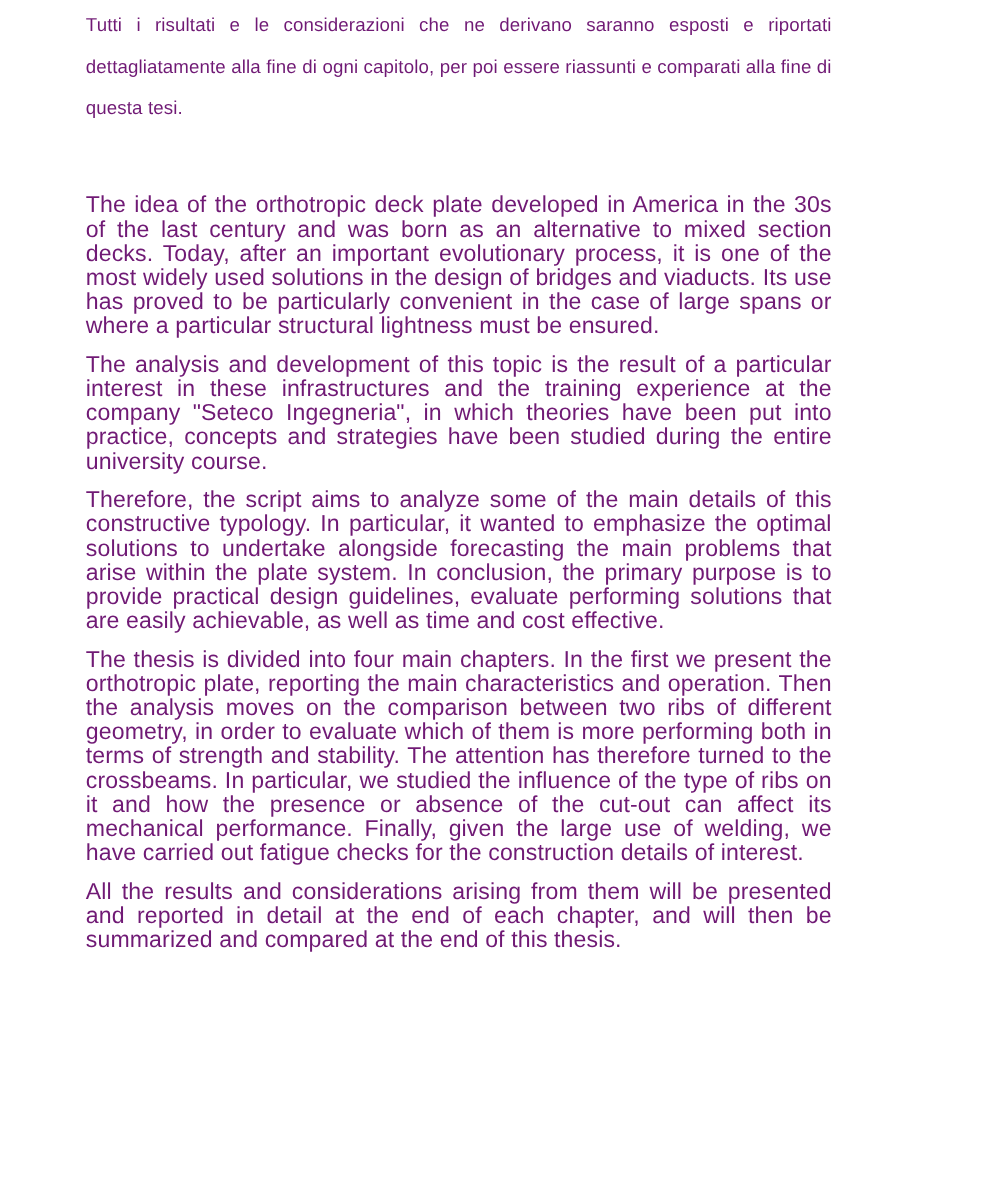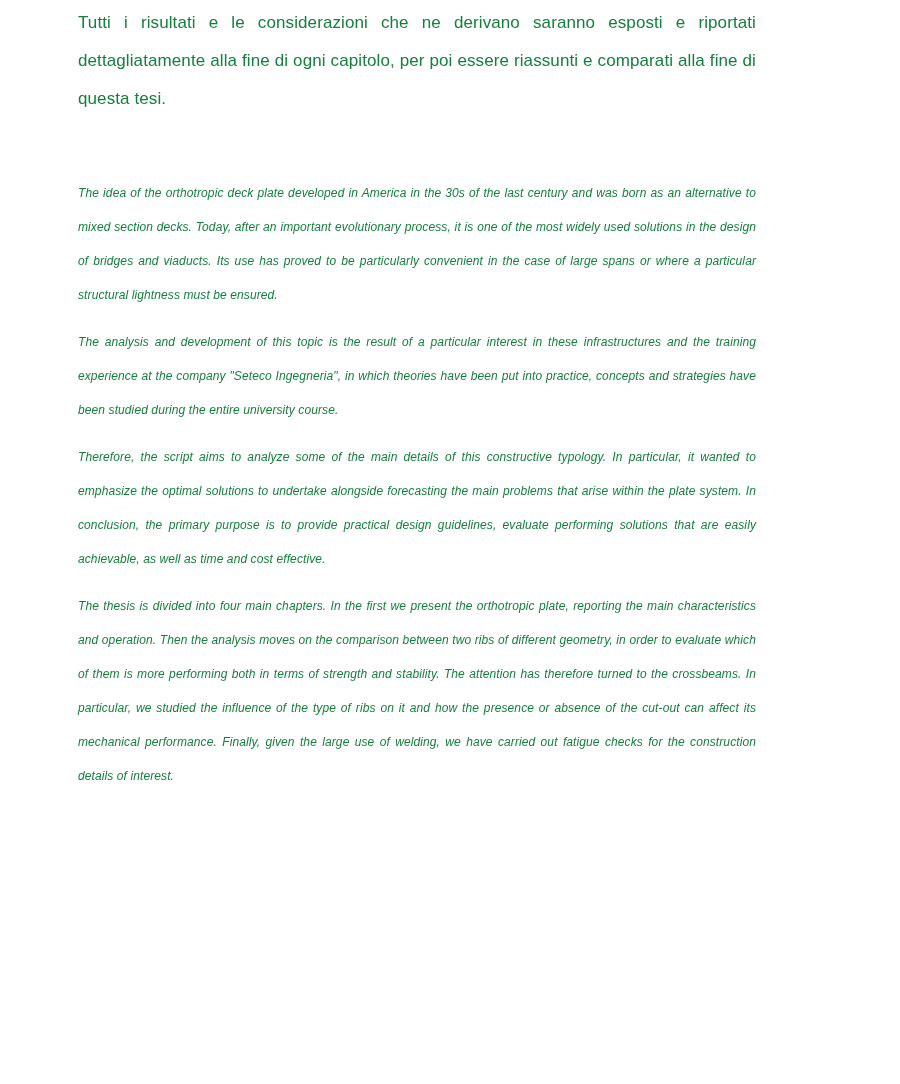--- a/index.html
+++ b/index.html
@@ -12,38 +12,37 @@
     height: 1084px;
     overflow: hidden;
     font-family: "Liberation Sans", "DejaVu Sans", sans-serif;
   }
   .page {
     box-sizing: border-box;
     width: 828px;
     height: 1084px;
     padding: 4px 72px 0 78px;
     background: #ffffff;
-    color: #15803d;
+    color: #701a75;
   }
   .para {
     margin: 0;
     text-align: justify;
     text-justify: inter-word;
   }
   .para.roman {
     font-style: normal;
     font-size: 17px;
     line-height: 38px;
     margin-bottom: 58px;
     letter-spacing: 0.1px;
   }
   .para.italic {
-    font-style: italic;
-    font-size: 12px;
-    line-height: 34px;
+    font-size: 21px;
+    line-height: 22px;
     margin-bottom: 13px;
     letter-spacing: 0.1px;
   }
   .para:last-child {
     margin-bottom: 0;
   }
 </style>
 </head>
 <body>
 
@@ -52,13 +51,14 @@
 
   <p class="para italic">The idea of the orthotropic deck plate developed in America in the 30s of the last century and was born as an alternative to mixed section decks. Today, after an important evolutionary process, it is one of the most widely used solutions in the design of bridges and viaducts. Its use has proved to be particularly convenient in the case of large spans or where a particular structural lightness must be ensured.</p>
 
   <p class="para italic">The analysis and development of this topic is the result of a particular interest in these infrastructures and the training experience at the company "Seteco Ingegneria", in which theories have been put into practice, concepts and strategies have been studied during the entire university course.</p>
 
   <p class="para italic">Therefore, the script aims to analyze some of the main details of this constructive typology. In particular, it wanted to emphasize the optimal solutions to undertake alongside forecasting the main problems that arise within the plate system. In conclusion, the primary purpose is to provide practical design guidelines, evaluate performing solutions that are easily achievable, as well as time and cost effective.</p>
 
 
   <p class="para italic">The thesis is divided into four main chapters. In the first we present the orthotropic plate, reporting the main characteristics and operation. Then the analysis moves on the comparison between two ribs of different geometry, in order to evaluate which of them is more performing both in terms of strength and stability. The attention has therefore turned to the crossbeams. In particular, we studied the influence of the type of ribs on it and how the presence or absence of the cut-out can affect its mechanical performance. Finally, given the large use of welding, we have carried out fatigue checks for the construction details of interest.</p>
 
+  <p class="para italic">All the results and considerations arising from them will be presented and reported in detail at the end of each chapter, and will then be summarized and compared at the end of this thesis.</p>
 </div>
 
 </body></html>

